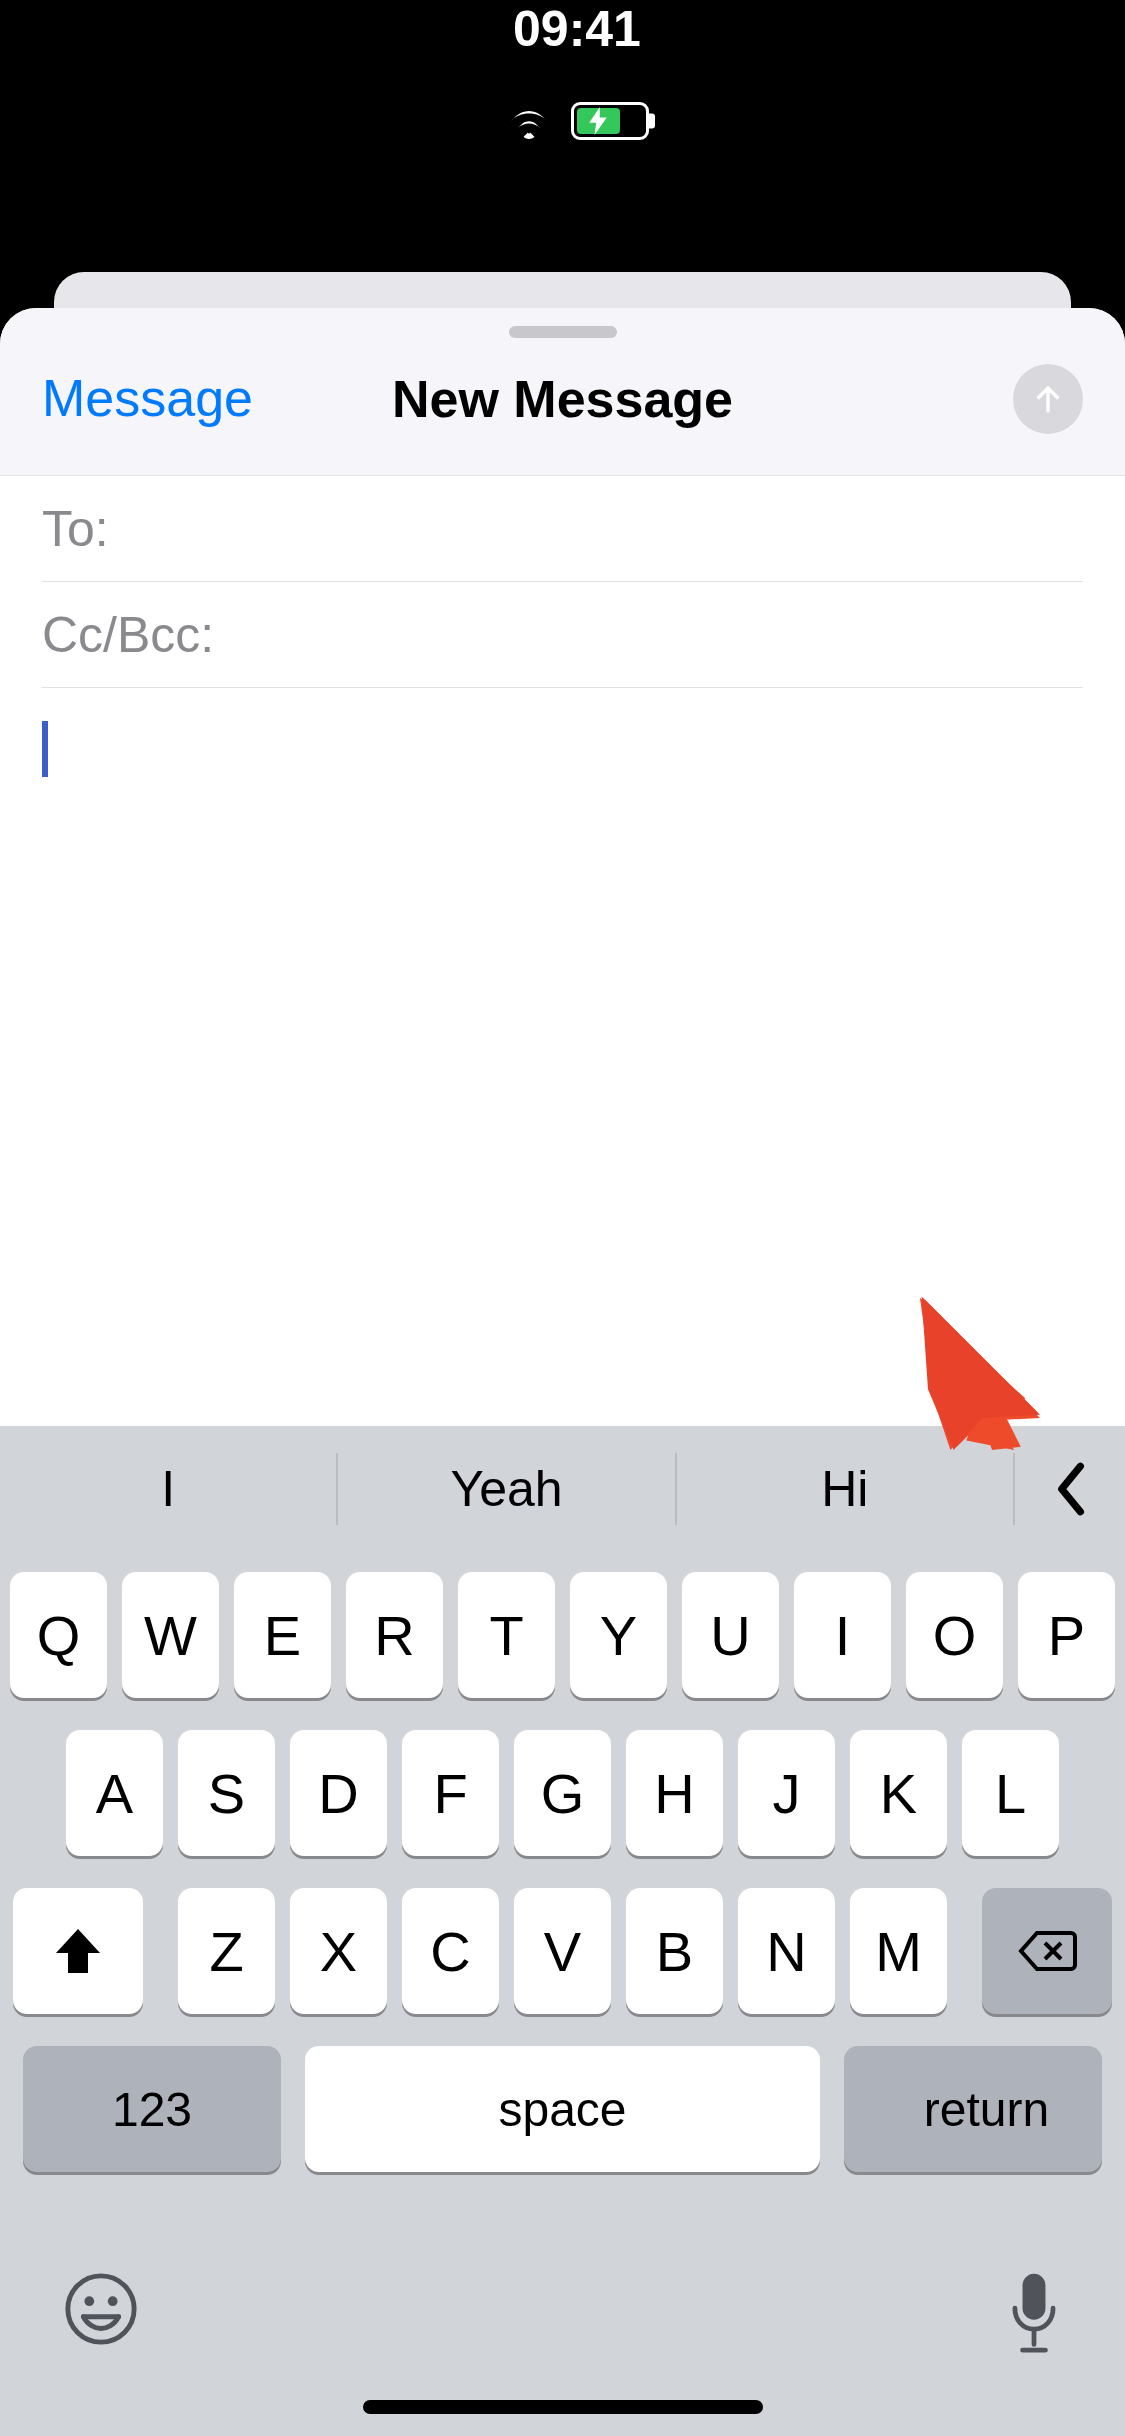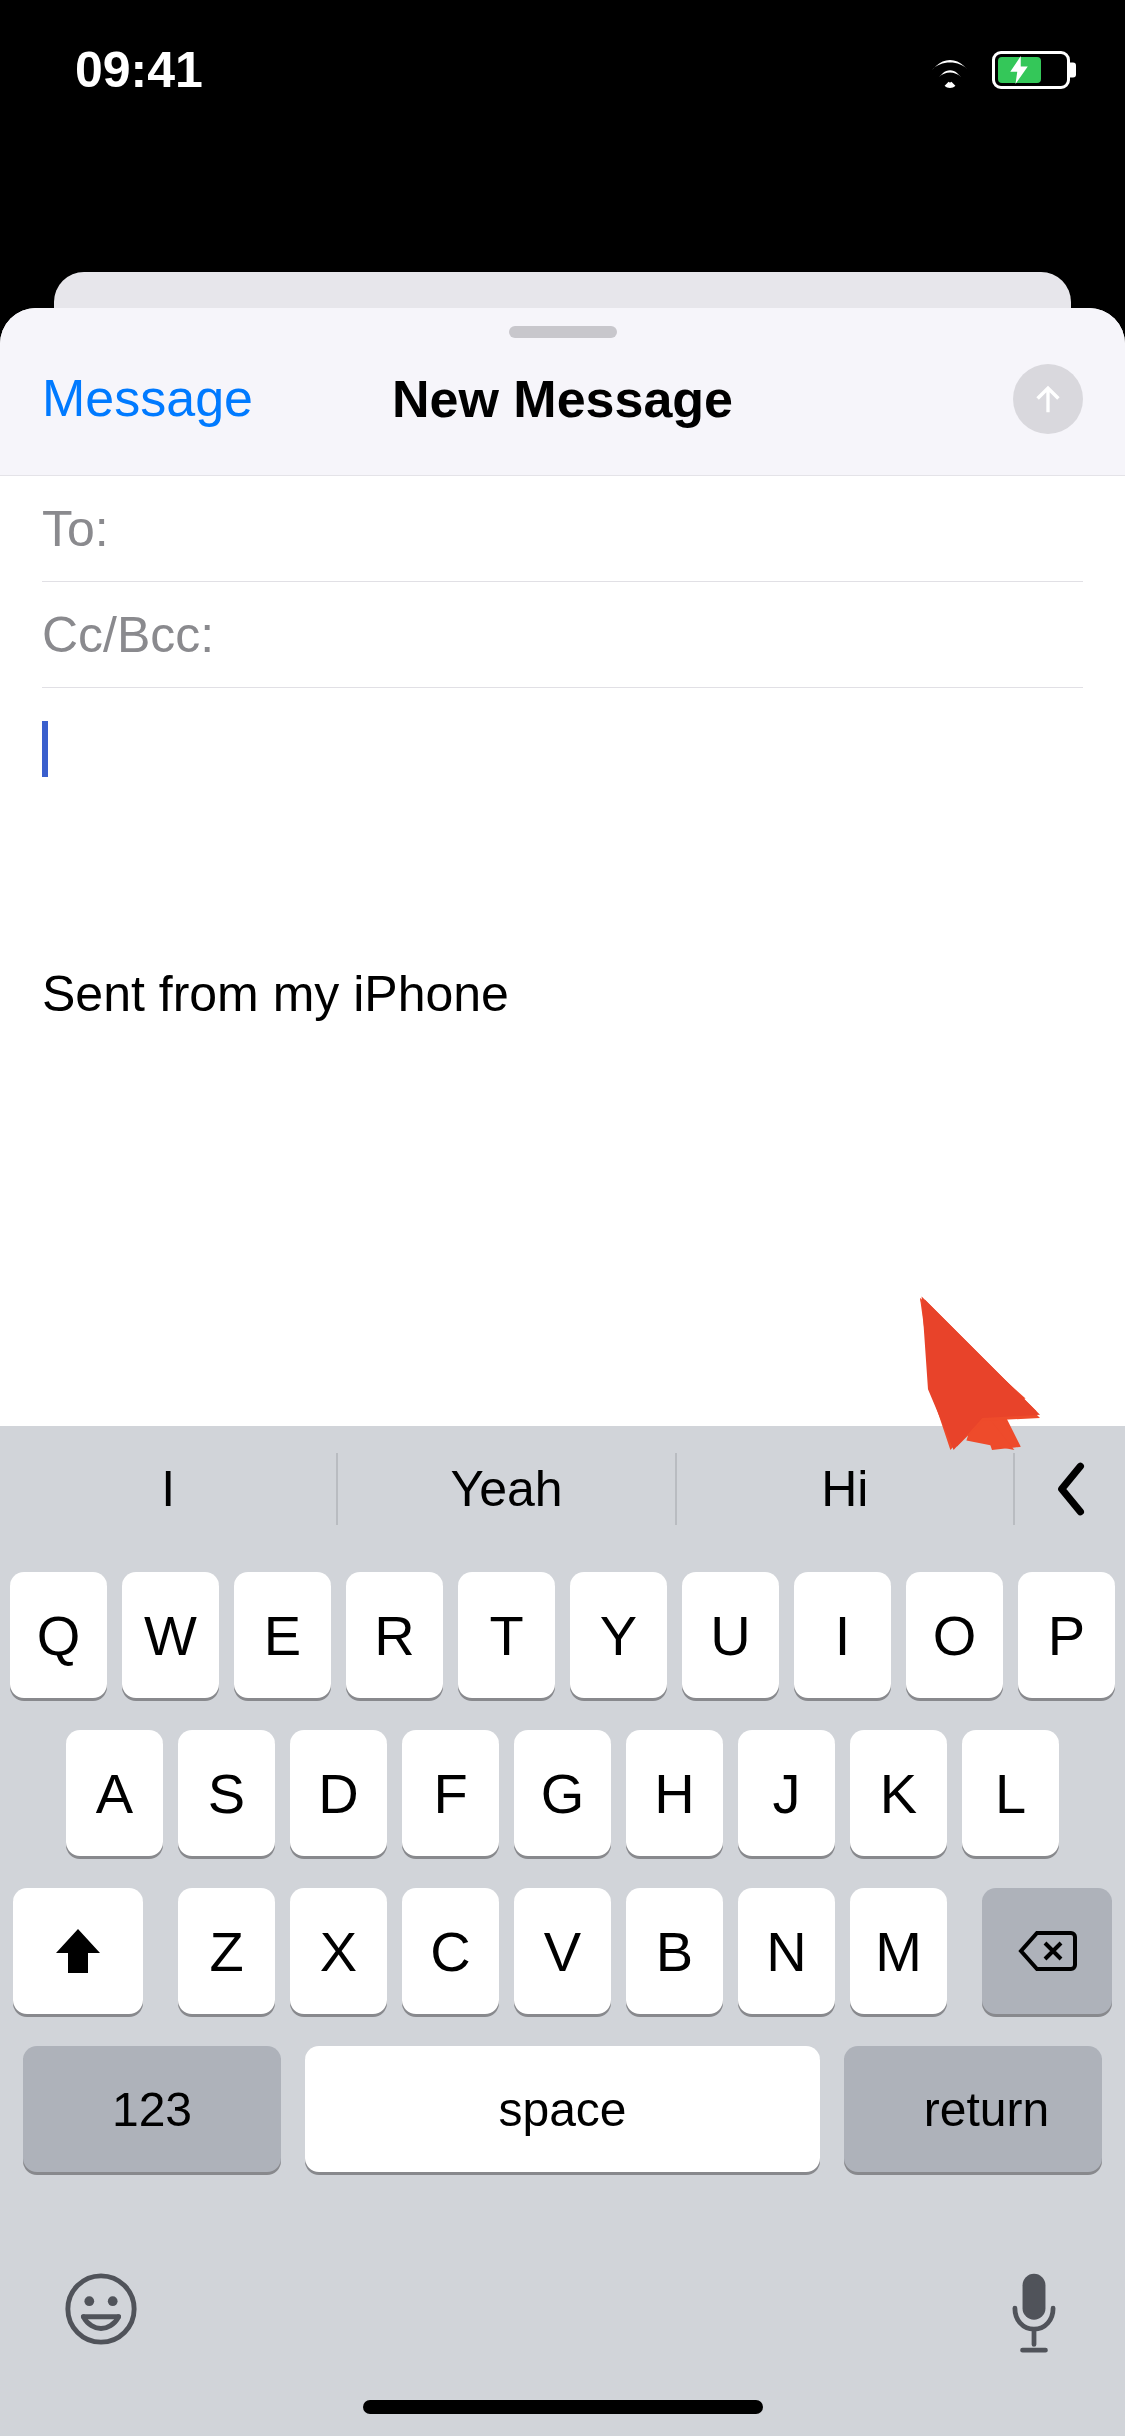--- a/index.html
+++ b/index.html
@@ -7,29 +7,30 @@
   body {
     font-family: -apple-system, "Helvetica Neue", Helvetica, Arial, sans-serif;
     background: #000;
     position: relative;
     overflow: hidden;
   }
 
   
   .status-bar {
     position: absolute;
-    top: 0; left: 0; right: 0;
+    top: 0; left: 9px; right: 0;
     height: 140px;
     color: #fff;
     display: flex;
     align-items: center;
     justify-content: space-between;
     padding: 0 55px 0 75px;
     font-size: 50px;
     font-weight: 600;
+    flex-direction: column;
   }
   .status-right { display: flex; align-items: center; gap: 18px; }
   .wifi-icon svg { display:block; }
   .battery {
     width: 78px; height: 38px;
     border: 3px solid #fff;
     border-radius: 9px;
     position: relative;
     display: flex; align-items: center;
     padding: 3px;
@@ -263,21 +264,20 @@
     <div class="field-row">
         <span>To:</span>
       </div>
     <div class="field-row">
         <span>Cc/Bcc:</span>
       </div>
   </div>
 
   <div class="body-area">
     <span class="cursor"></span>
-    <div class="signature">Sent from my iPhone</div>
   </div>
 
   <div class="keyboard">
     <div class="predictive">
       <div class="pred-item">I</div>
       <div class="pred-sep"></div>
       <div class="pred-item">Yeah</div>
       <div class="pred-sep"></div>
       <div class="pred-item">Hi</div>
       <div class="pred-sep"></div>

